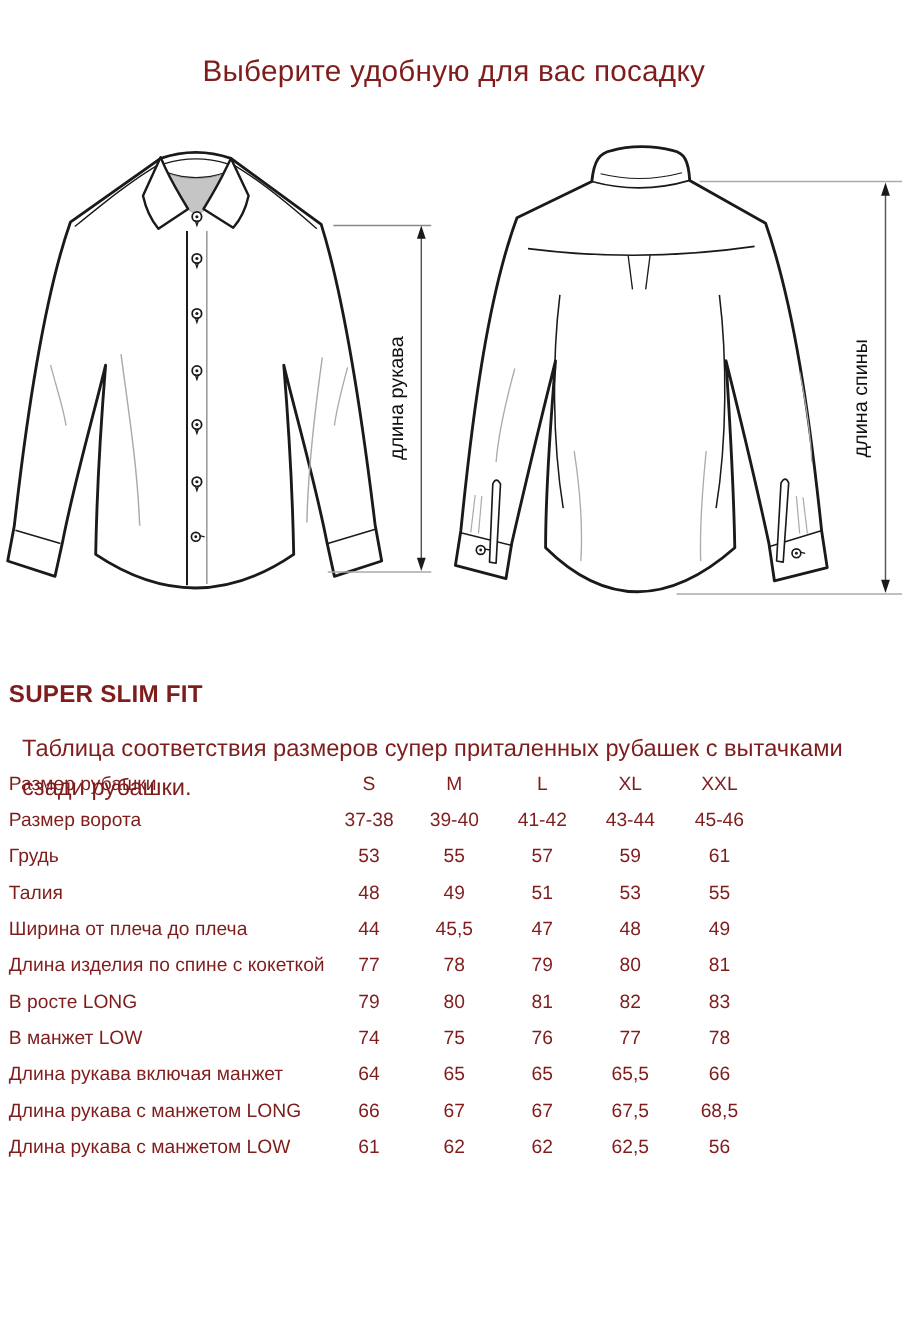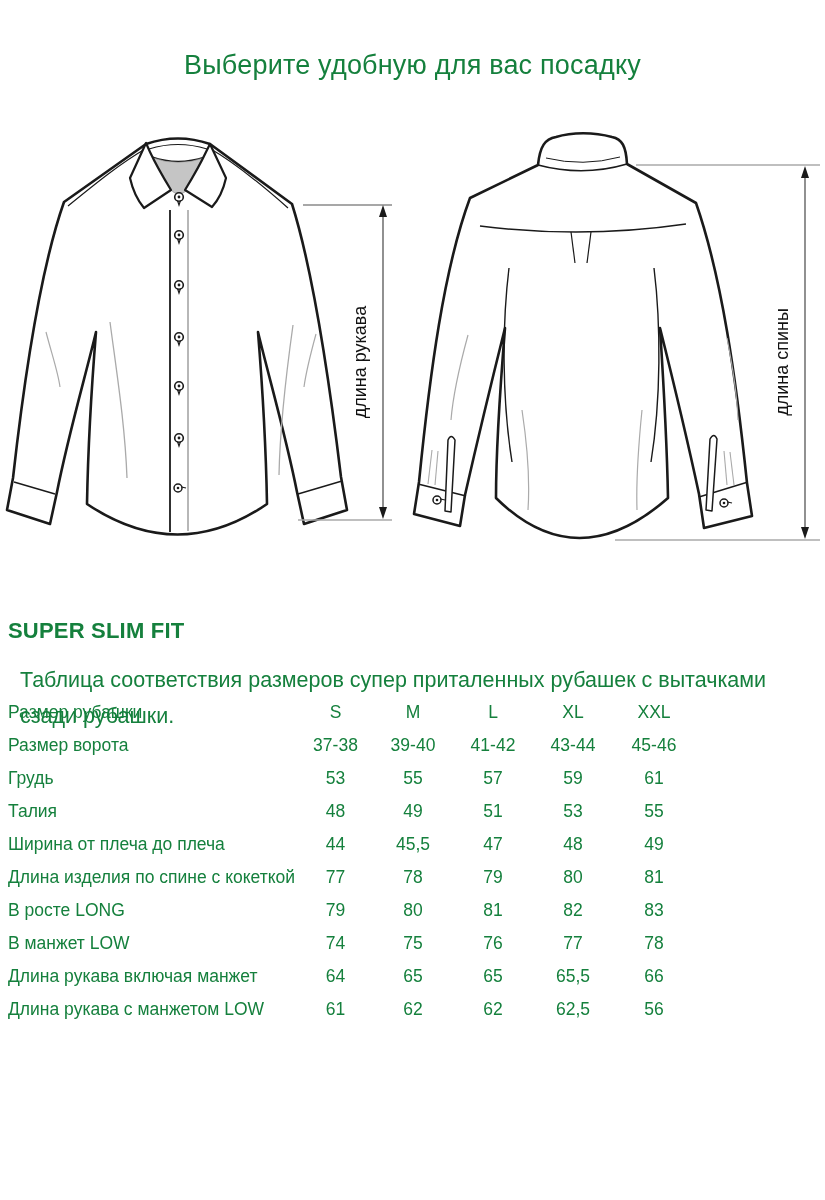--- a/index.html
+++ b/index.html
@@ -1,18 +1,18 @@
 <!DOCTYPE html>
 <html><head>
 <meta charset="utf-8">
 <style>
   html, body { margin:0; padding:0; background:#ffffff; }
   .page {
     position:relative; width:825px; height:1200px; background:#fff;
-    font-family:"Liberation Sans", sans-serif; color:#15803d; overflow:hidden;
+    font-family:"Liberation Sans", sans-serif; color:#7f1d1d; overflow:hidden;
   }
   .title {
     position:absolute; top:50px; left:0; width:825px; margin:0;
     text-align:center; font-size:27px; font-weight:400; letter-spacing:0.2px;
   }
   .illustration { position:absolute; top:110px; left:0; width:825px; height:470px; }
   svg text { font-family:"Liberation Sans", sans-serif; }
   .fit-heading {
     position:absolute; top:618px; left:8px; margin:0;
     font-size:22px; font-weight:700; letter-spacing:0.2px;
@@ -225,20 +225,28 @@
         </tr>
         <tr>
           <td class="row-label">Длина рукава включая манжет</td>
           <td class="cell-value">64</td>
           <td class="cell-value">65</td>
           <td class="cell-value">65</td>
           <td class="cell-value">65,5</td>
           <td class="cell-value">66</td>
         </tr>
         <tr>
+          <td class="row-label">Длина рукава с манжетом LONG</td>
+          <td class="cell-value">66</td>
+          <td class="cell-value">67</td>
+          <td class="cell-value">67</td>
+          <td class="cell-value">67,5</td>
+          <td class="cell-value">68,5</td>
+        </tr>
+        <tr>
           <td class="row-label">Длина рукава с манжетом LOW</td>
           <td class="cell-value">61</td>
           <td class="cell-value">62</td>
           <td class="cell-value">62</td>
           <td class="cell-value">62,5</td>
           <td class="cell-value">56</td>
         </tr>
       </tbody>
   </table>
 

